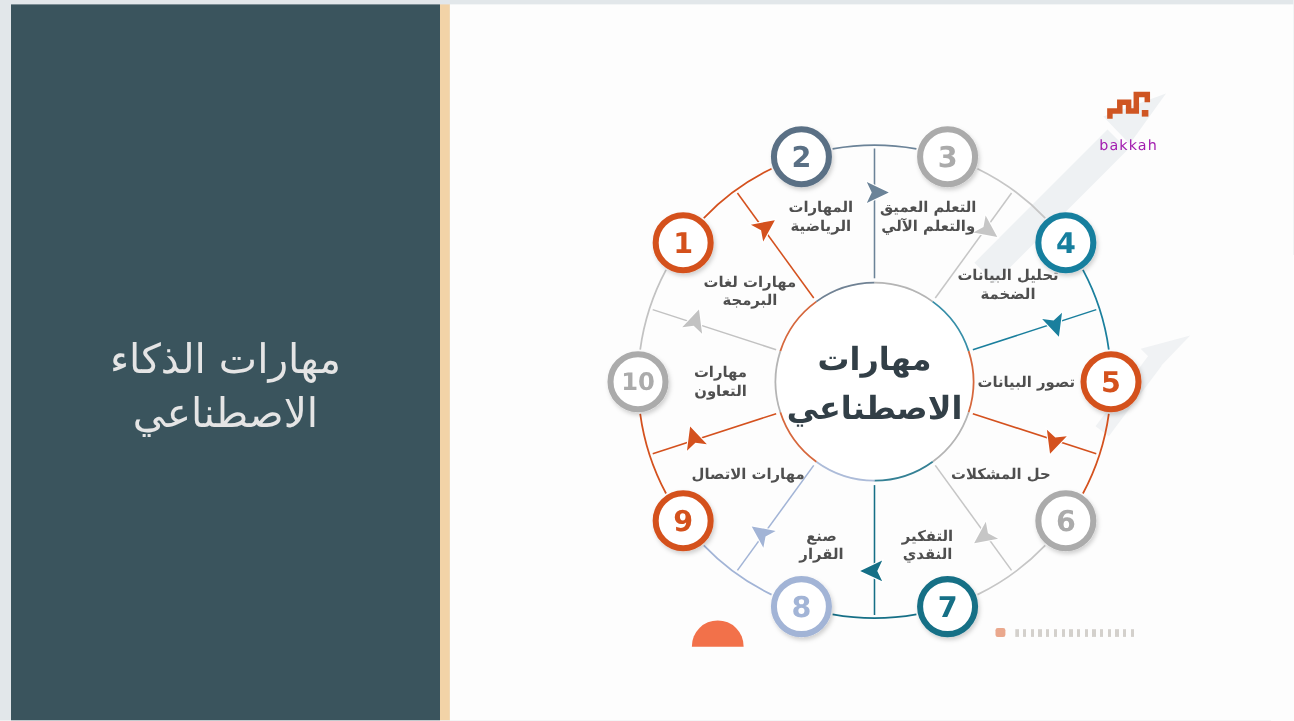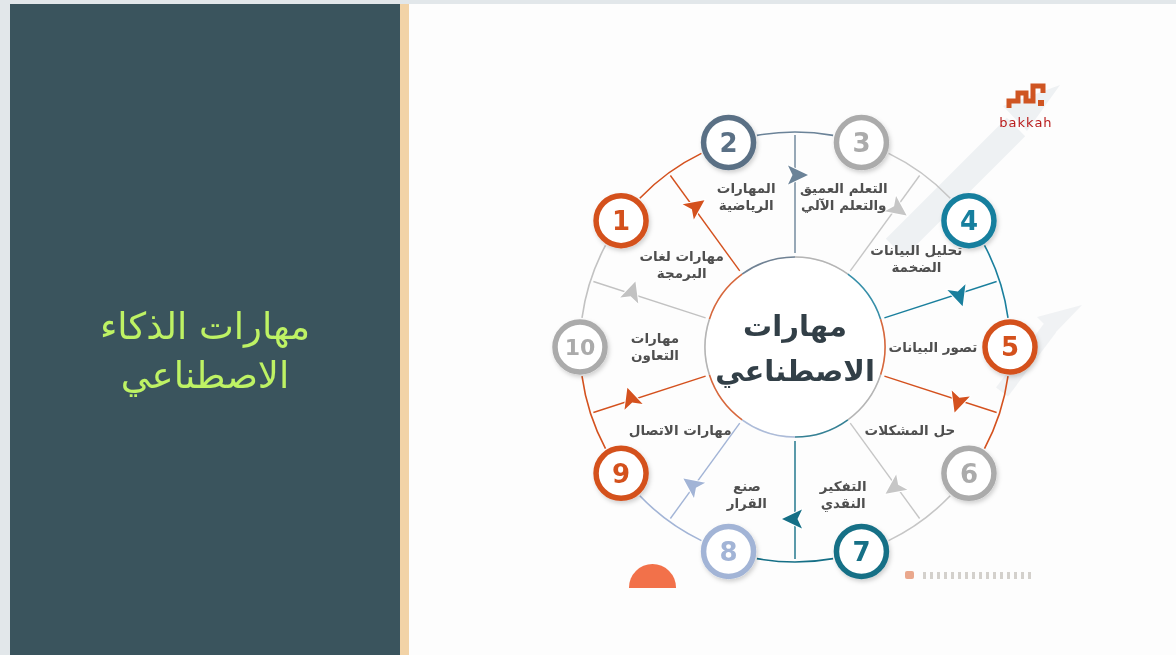--- a/index.html
+++ b/index.html
@@ -10,21 +10,21 @@
     overflow:hidden;
   }
   #stage{position:relative;width:1176px;height:655px;}
 
   .left-panel{
     position:absolute;left:10px;top:4px;width:390px;height:651px;
     background:#3a545d;
   }
   .panel-title{
     position:absolute;left:0;top:298px;width:390px;
-    text-align:center;color:#bef264;
+    text-align:center;color:#e5e5e5;
     font-size:37px;line-height:49px;
     font-family:"DejaVu Sans","Liberation Sans",sans-serif;
   }
   .divider-strip{
     position:absolute;left:400px;top:4px;width:9px;height:651px;
     background:#f2d3a7;
   }
   .canvas{
     position:absolute;left:409px;top:4px;width:767px;height:651px;
     background:#fdfdfd;
@@ -37,22 +37,22 @@
     transform:translate(-50%,-50%);
     width:220px;text-align:center;
     color:#323f47;font-weight:bold;
     font-size:29px;line-height:45px;
   }
   .brand{
     position:absolute;left:998px;top:80px;width:56px;
     text-align:center;
   }
   .brand-word{
-    display:block;color:#b91c1c;font-size:13px;letter-spacing:1px;
-    margin-top:1px;
+    display:block;color:#a21caf;font-size:13px;letter-spacing:1px;
+    margin-top:11px;
     text-align:center;
   }
   .semicircle{
     position:absolute;left:629px;top:564px;width:47px;height:24px;
     background:#f2714a;border-radius:47px 47px 0 0;
   }
   .fine-print{
     position:absolute;left:905px;top:571px;display:flex;align-items:center;gap:9px;
   }
   .fine-print .dot-mark{

